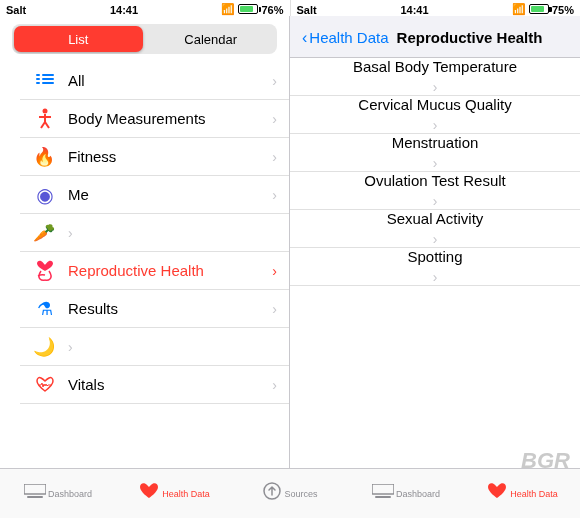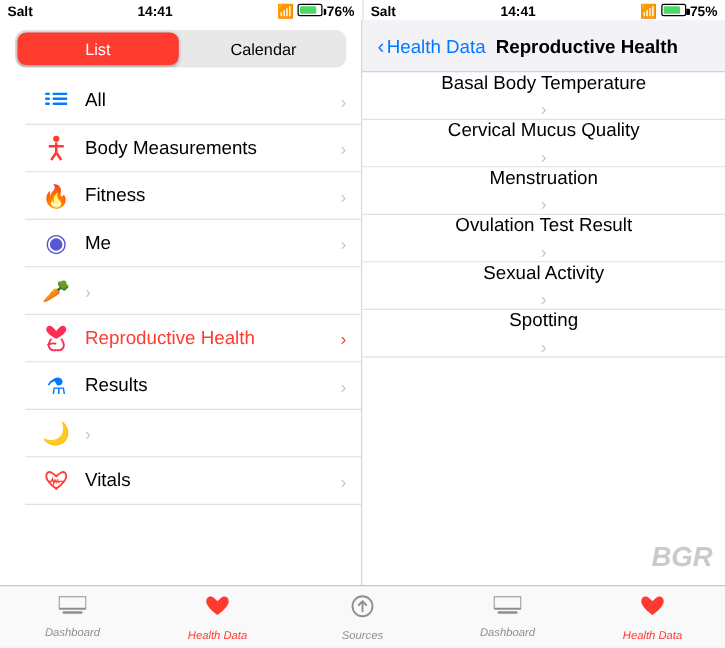--- a/index.html
+++ b/index.html
@@ -195,43 +195,42 @@
     .tab-bar {
       height: 50px;
       background: #f9f9f9;
       border-top: 1px solid #c8c7cc;
       display: flex;
       align-items: center;
     }
     .tab-item {
       flex: 1;
       display: flex;
-      flex-direction: column;
+      flex-direction: row;
       align-items: center;
       justify-content: center;
       cursor: pointer;
       height: 100%;
       gap: 2px;
-      font-style: italic;
     }
     .tab-icon {
       font-size: 20px;
       color: #8e8e93;
     }
     .tab-icon.active { color: #ff3b30; }
     .tab-label {
       font-size: 9px;
       color: #8e8e93;
     }
     .tab-label.active { color: #ff3b30; }
 
     
     .watermark {
       position: absolute;
-      bottom: 59px;
+      bottom: 44px;
       right: 10px;
       font-size: 22px;
       font-weight: 900;
       color: rgba(150,150,150,0.5);
       font-style: italic;
     }
   </style>
 </head>
 <body>
 

